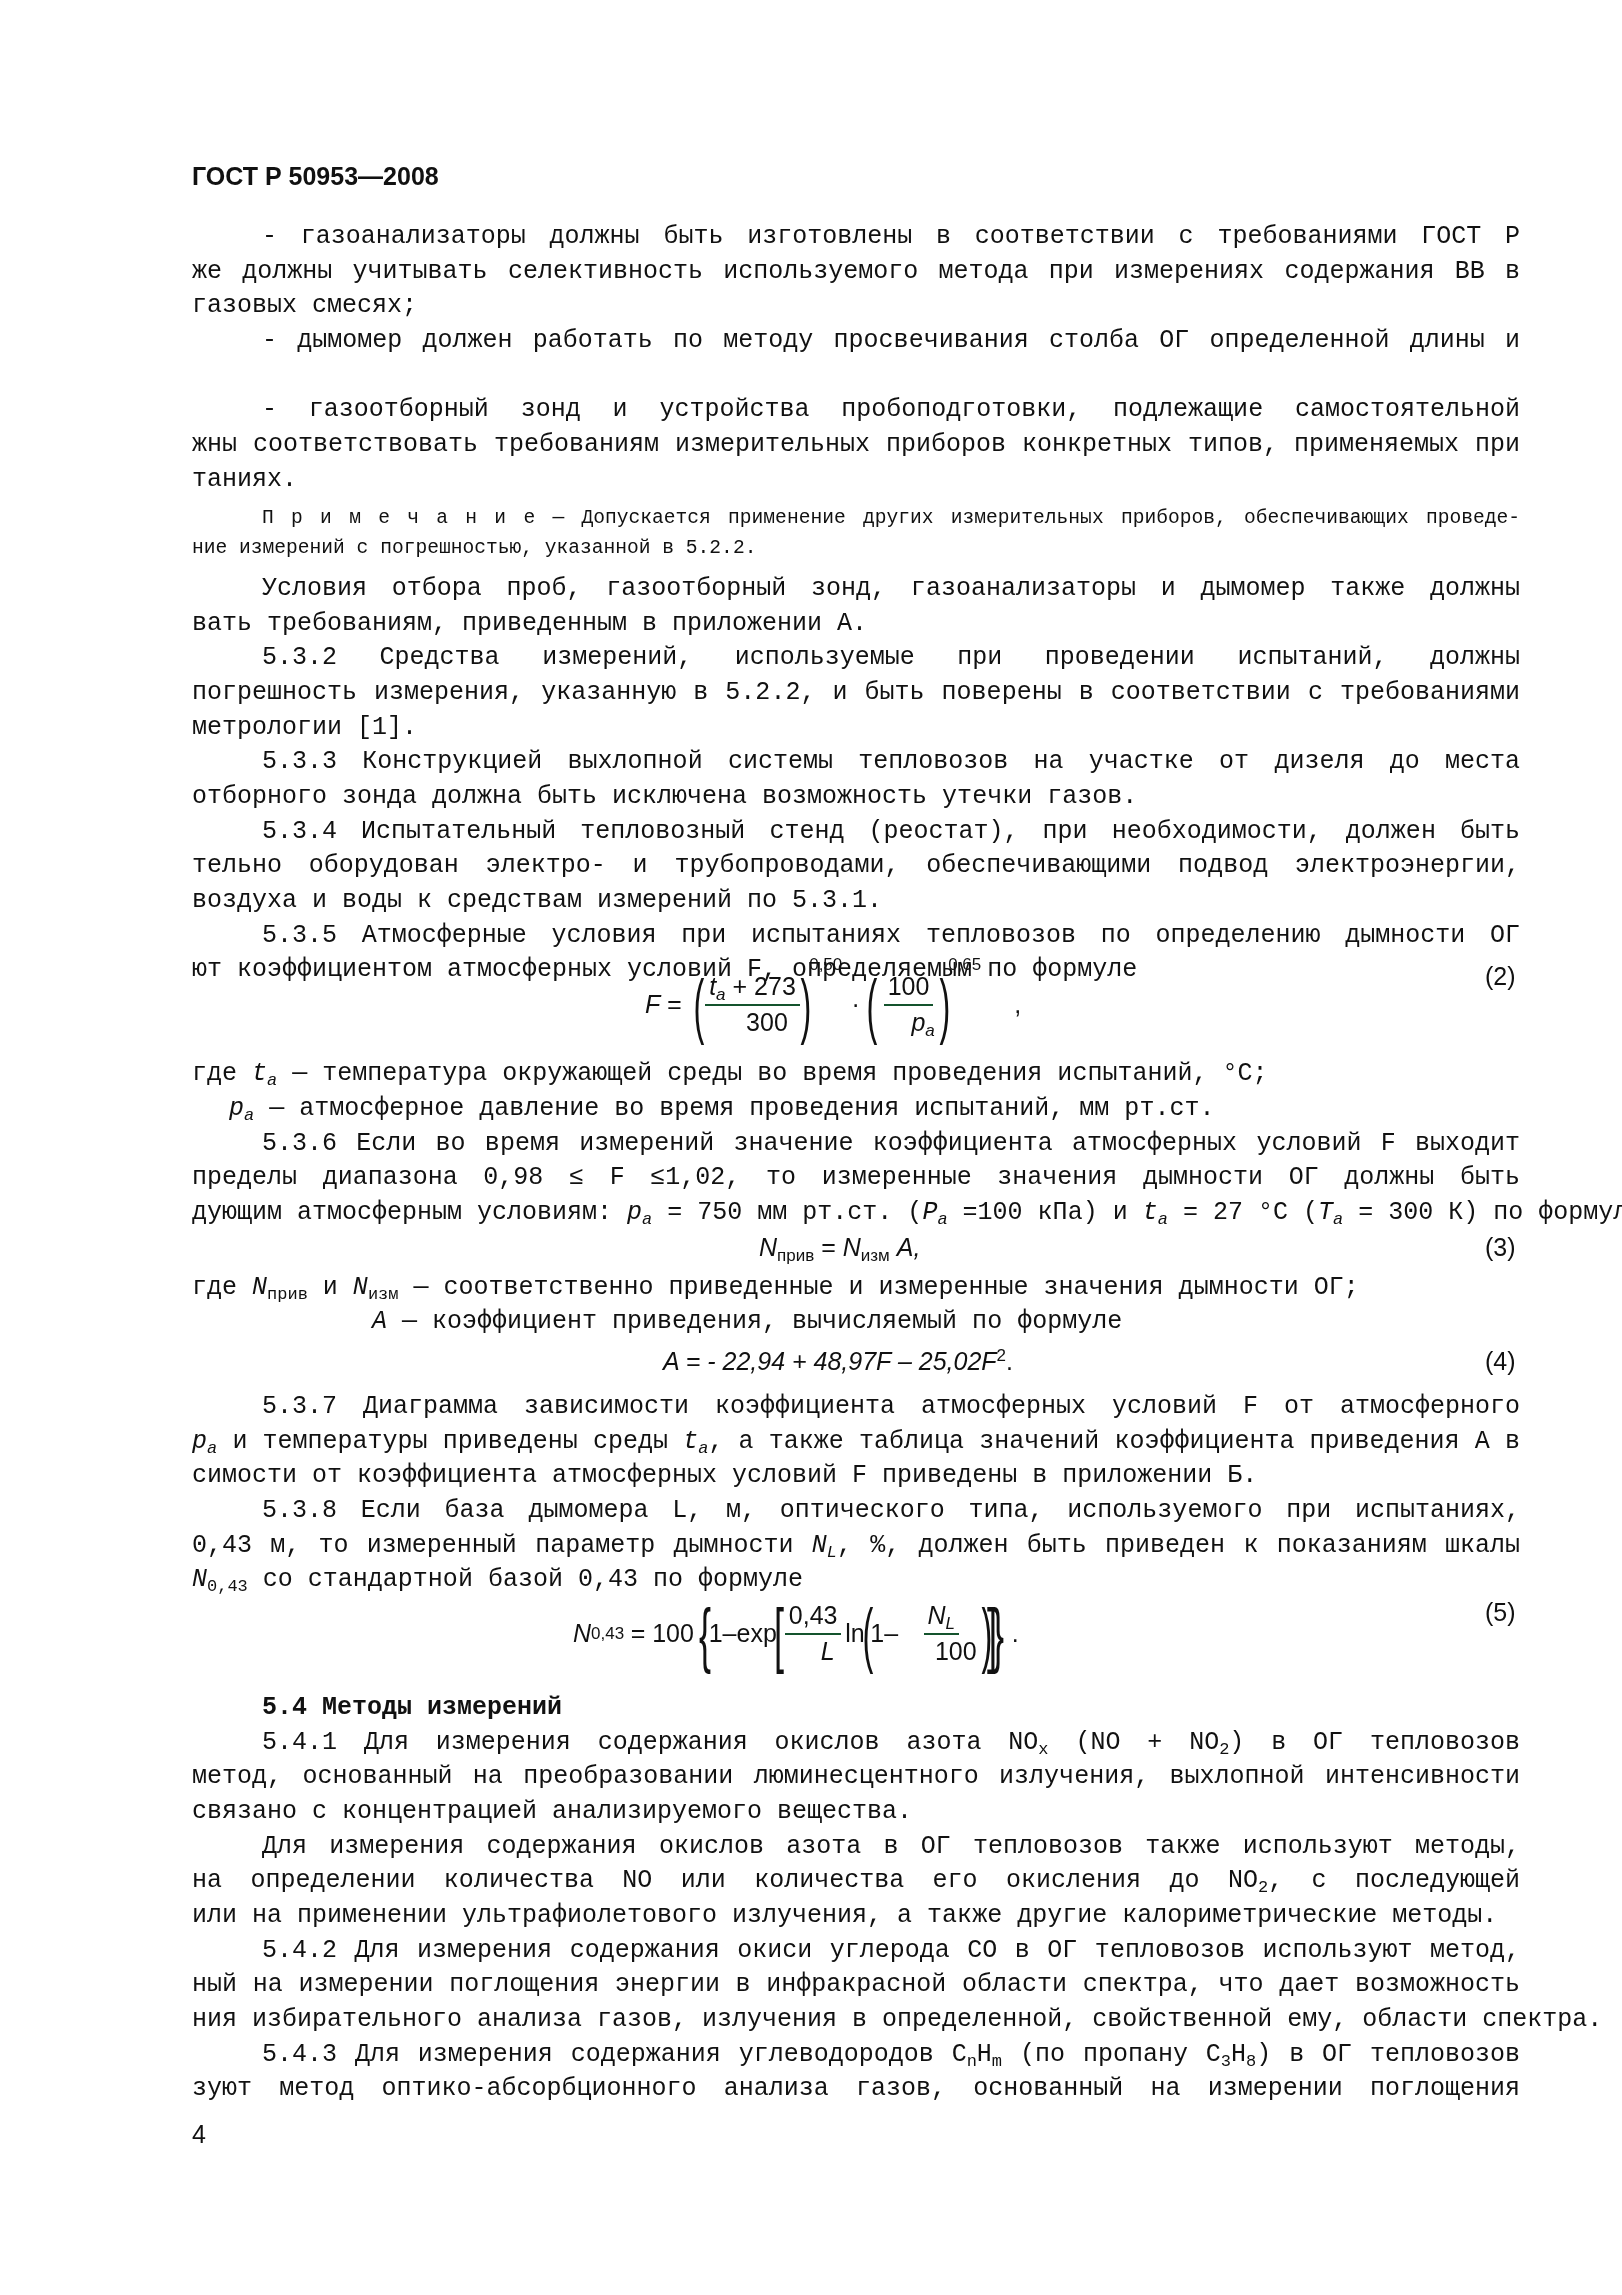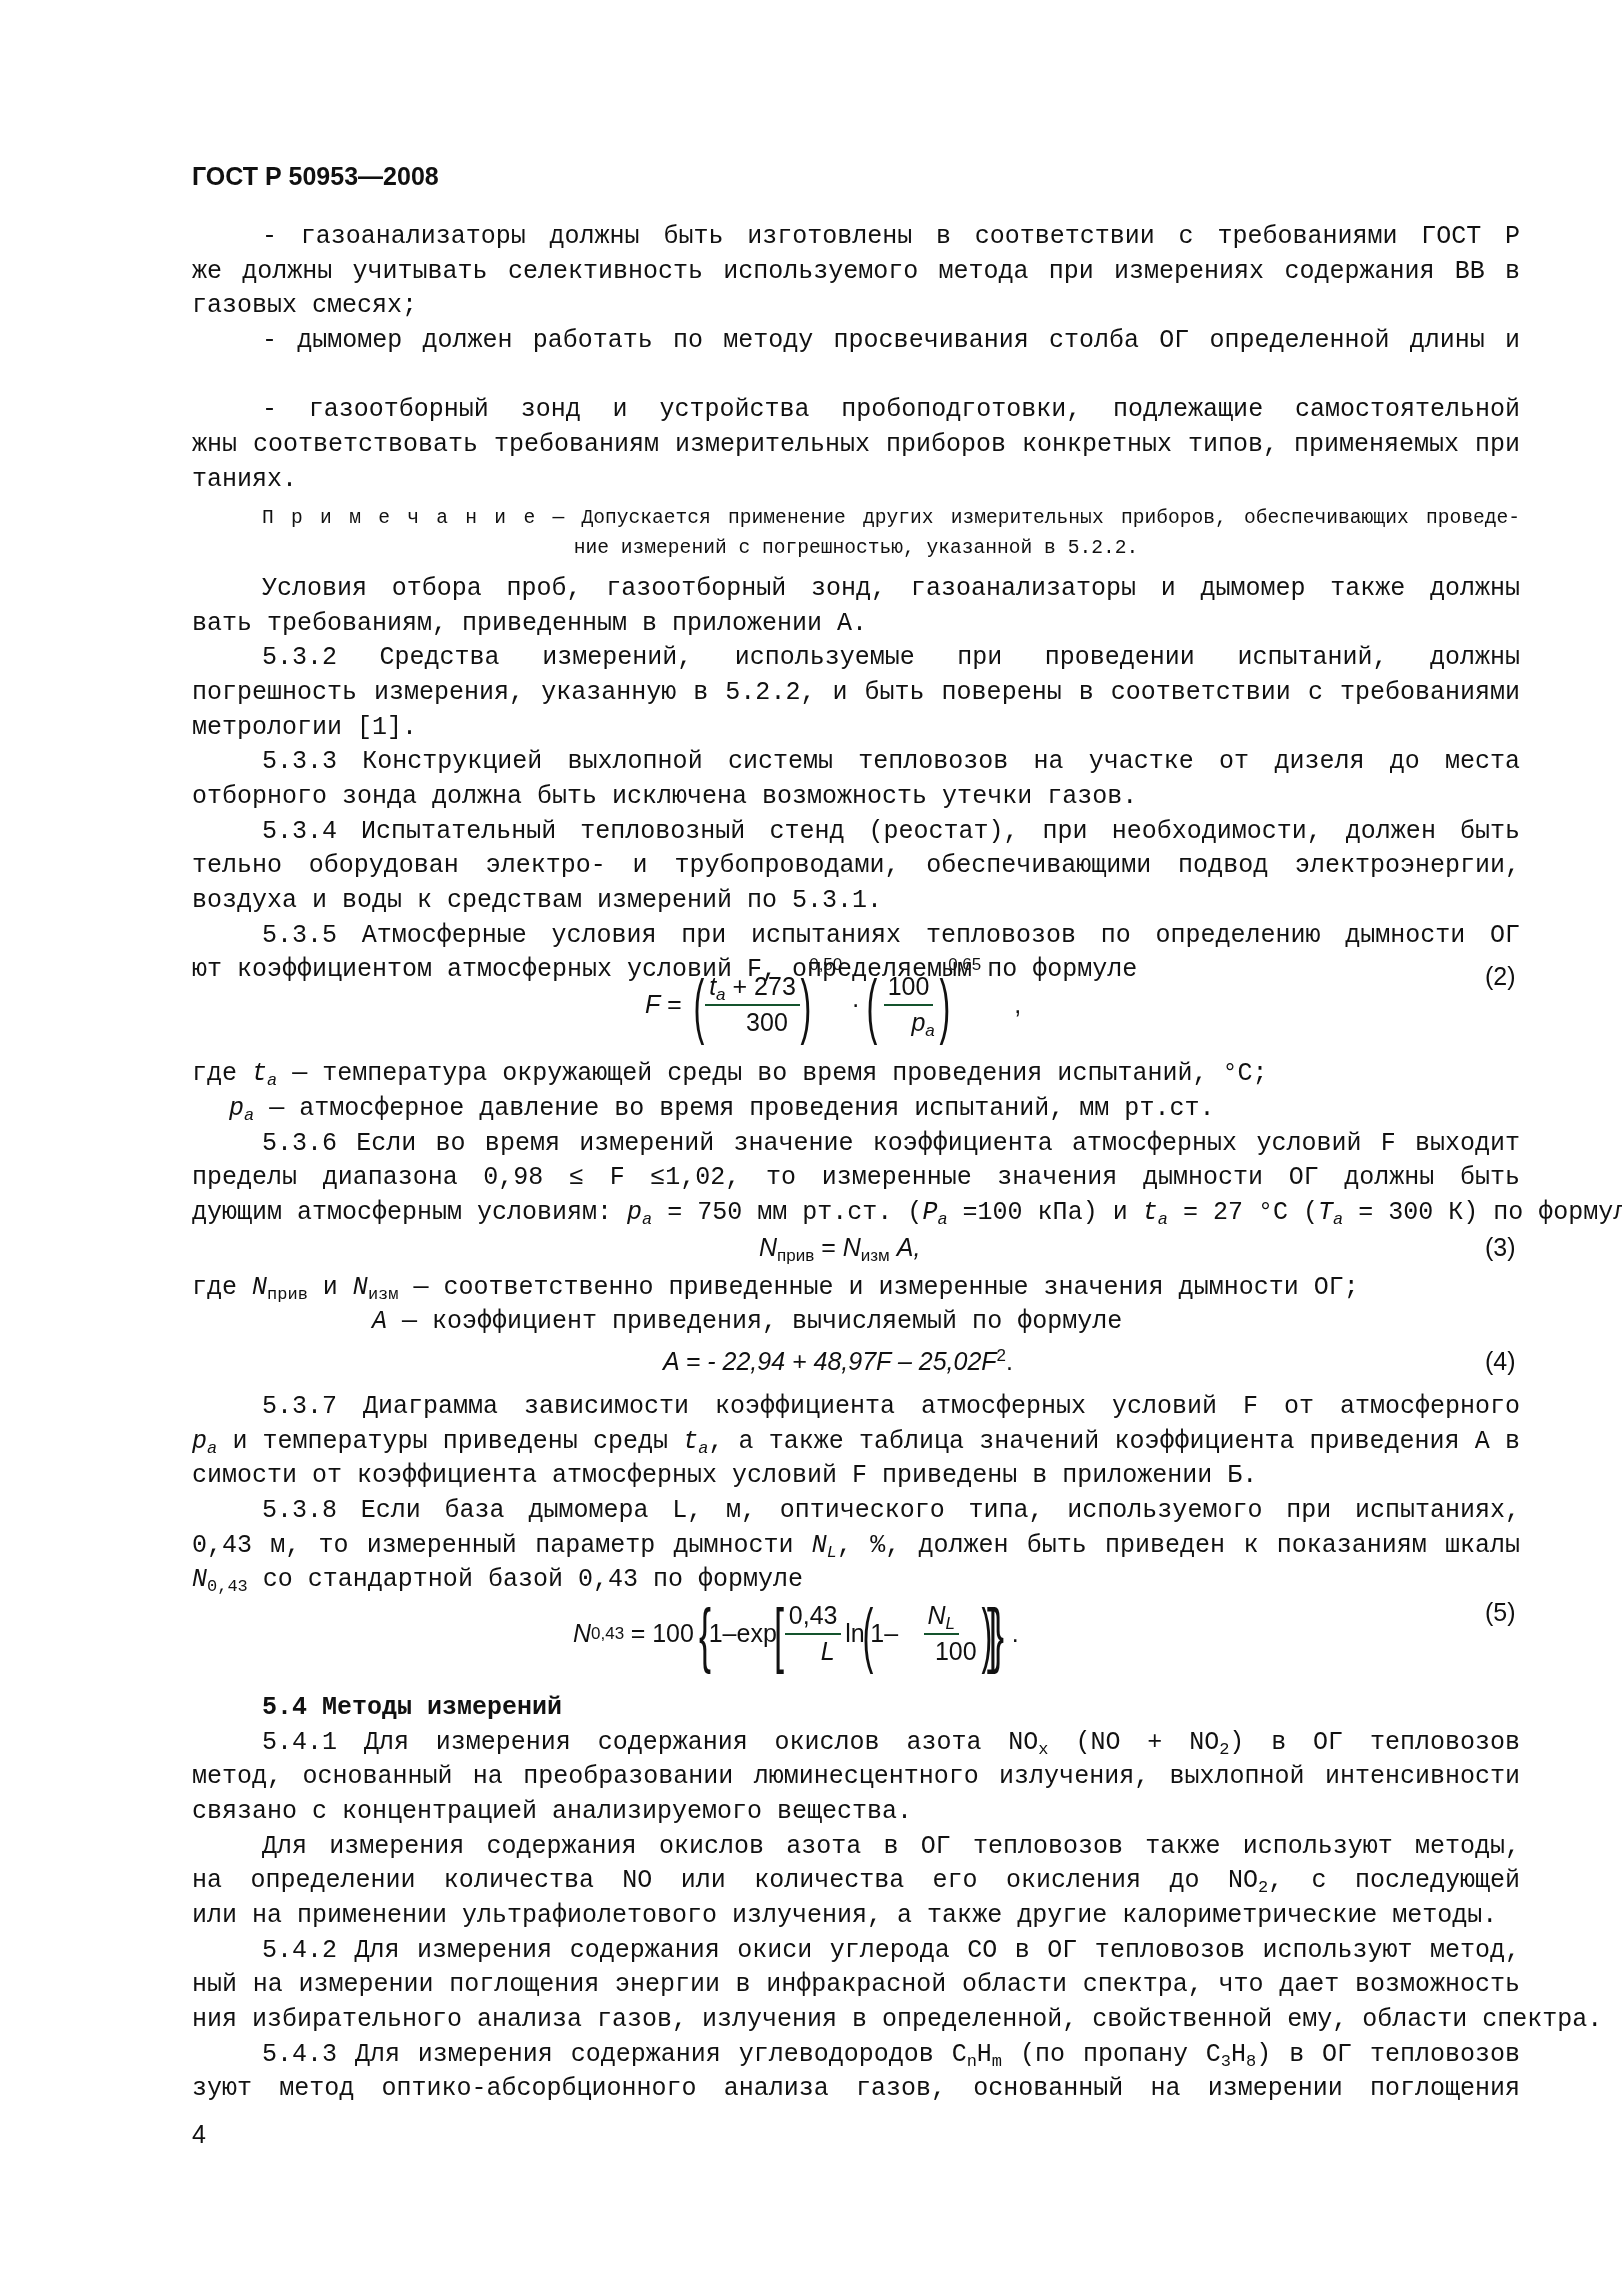--- a/index.html
+++ b/index.html
@@ -5,21 +5,21 @@
   html, body { margin: 0; padding: 0; background: #ffffff; }
   body { width: 1623px; height: 2295px; position: relative; overflow: hidden; color: #111; }
   .page { position: absolute; left: 0; top: 0; width: 1623px; height: 2295px; background: #fff; }
   .ln {
     position: absolute; left: 192px; width: 1328px; height: 34px;
     font-family: Liberation Mono, monospace; font-size: 25px; line-height: 34px;
     white-space: nowrap; transform-origin: left top;
   }
   .j { text-align: justify; text-align-last: justify; white-space: normal; overflow: hidden; }
   .ind { left: 262px; width: 1258px; }
-  .note { font-size: 19.6px; text-align: center; }
+  .note { font-size: 19.6px; }
   .hdr { position: absolute; left: 192px; top: 161px; font-family: "Liberation Sans", sans-serif;
          font-weight: bold; font-size: 25px; line-height: 31px; }
   .sec { font-weight: bold; }
   i, .it { font-style: italic; }
   sub { font-size: 17px; vertical-align: -5.2px; line-height: 0; }
   sup { font-size: 17px; vertical-align: 9.2px; line-height: 0; }
   .eq { position: absolute; font-family: "Liberation Sans", sans-serif; font-size: 25px; color: #111; }
   .eqnum { position: absolute; left: 1485px; font-family: "Liberation Sans", sans-serif; font-size: 25px; }
   .frac { display: inline-flex; flex-direction: column; align-items: center; vertical-align: middle; margin: 0 3.9px; }
   .frac .num { padding: 0 3.9px 2.6px; border-bottom: 2px solid #14532d; line-height: 29px; }

